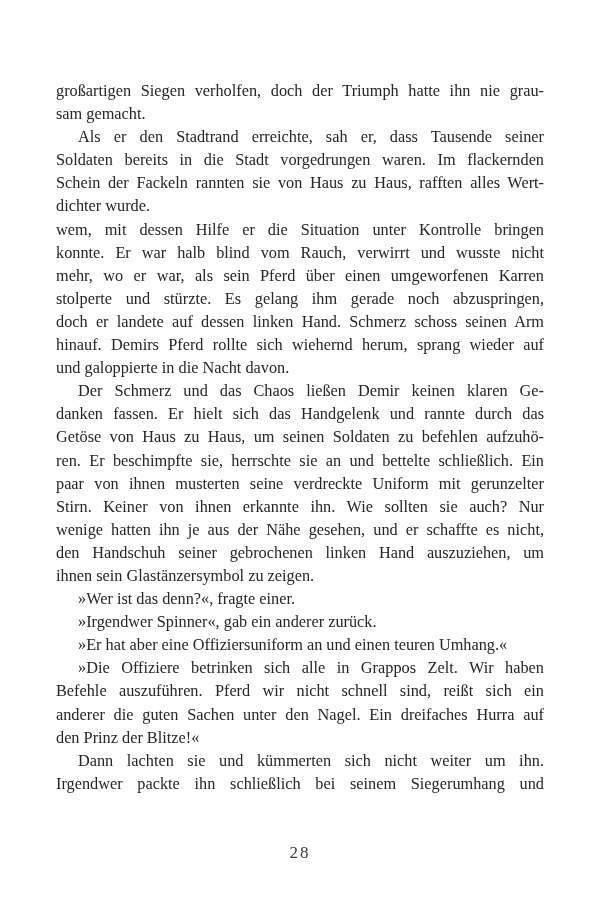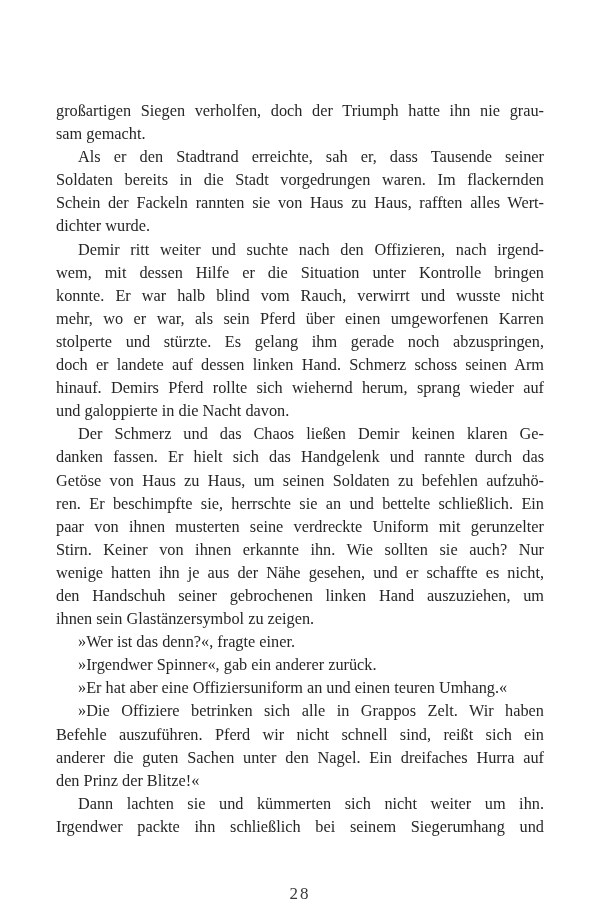--- a/index.html
+++ b/index.html
@@ -15,58 +15,56 @@
     }
     .page {
       position: absolute;
       left: 56px;
       top: 79px;
       width: 488px;
       font-family: "Liberation Serif", "DejaVu Serif", serif;
       font-size: 16.3px;
       line-height: 23.1px;
       color: #262626;
-      margin-top: 20px;
     }
     .line {
       display: block;
       white-space: nowrap;
       text-align: justify;
       text-align-last: justify;
       height: 23.1px;
     }
     .line.last {
       text-align-last: left;
     }
     .line.indent {
       padding-left: 22px;
     }
     .page-number {
       position: absolute;
       left: 0;
       width: 600px;
-      top: 884px;
+      top: 843px;
       text-align: center;
       font-family: "Liberation Serif", "DejaVu Serif", serif;
       font-size: 17px;
       letter-spacing: 2px;
       color: #3a3a3a;
     }
   </style>
 </head>
 <body>
 
 <div class="page" id="page-body">
     <span class="line">großartigen Siegen verholfen, doch der Triumph hatte ihn nie grau-</span>
     <span class="line last">sam gemacht.</span>
     <span class="line indent">Als er den Stadtrand erreichte, sah er, dass Tausende seiner</span>
     <span class="line">Soldaten bereits in die Stadt vorgedrungen waren. Im flackernden</span>
     <span class="line">Schein der Fackeln rannten sie von Haus zu Haus, rafften alles Wert-</span>
     <span class="line last">dichter wurde.</span>
-    <span class="line indent">Demir ritt weiter und suchte nach den Offizieren, nach irgend-</span>
     <span class="line">wem, mit dessen Hilfe er die Situation unter Kontrolle bringen</span>
     <span class="line">konnte. Er war halb blind vom Rauch, verwirrt und wusste nicht</span>
     <span class="line">mehr, wo er war, als sein Pferd über einen umgeworfenen Karren</span>
     <span class="line">stolperte und stürzte. Es gelang ihm gerade noch abzuspringen,</span>
     <span class="line">doch er landete auf dessen linken Hand. Schmerz schoss seinen Arm</span>
     <span class="line">hinauf. Demirs Pferd rollte sich wiehernd herum, sprang wieder auf</span>
     <span class="line last">und galoppierte in die Nacht davon.</span>
     <span class="line indent">Der Schmerz und das Chaos ließen Demir keinen klaren Ge-</span>
     <span class="line">danken fassen. Er hielt sich das Handgelenk und rannte durch das</span>
     <span class="line">Getöse von Haus zu Haus, um seinen Soldaten zu befehlen aufzuhö-</span>

